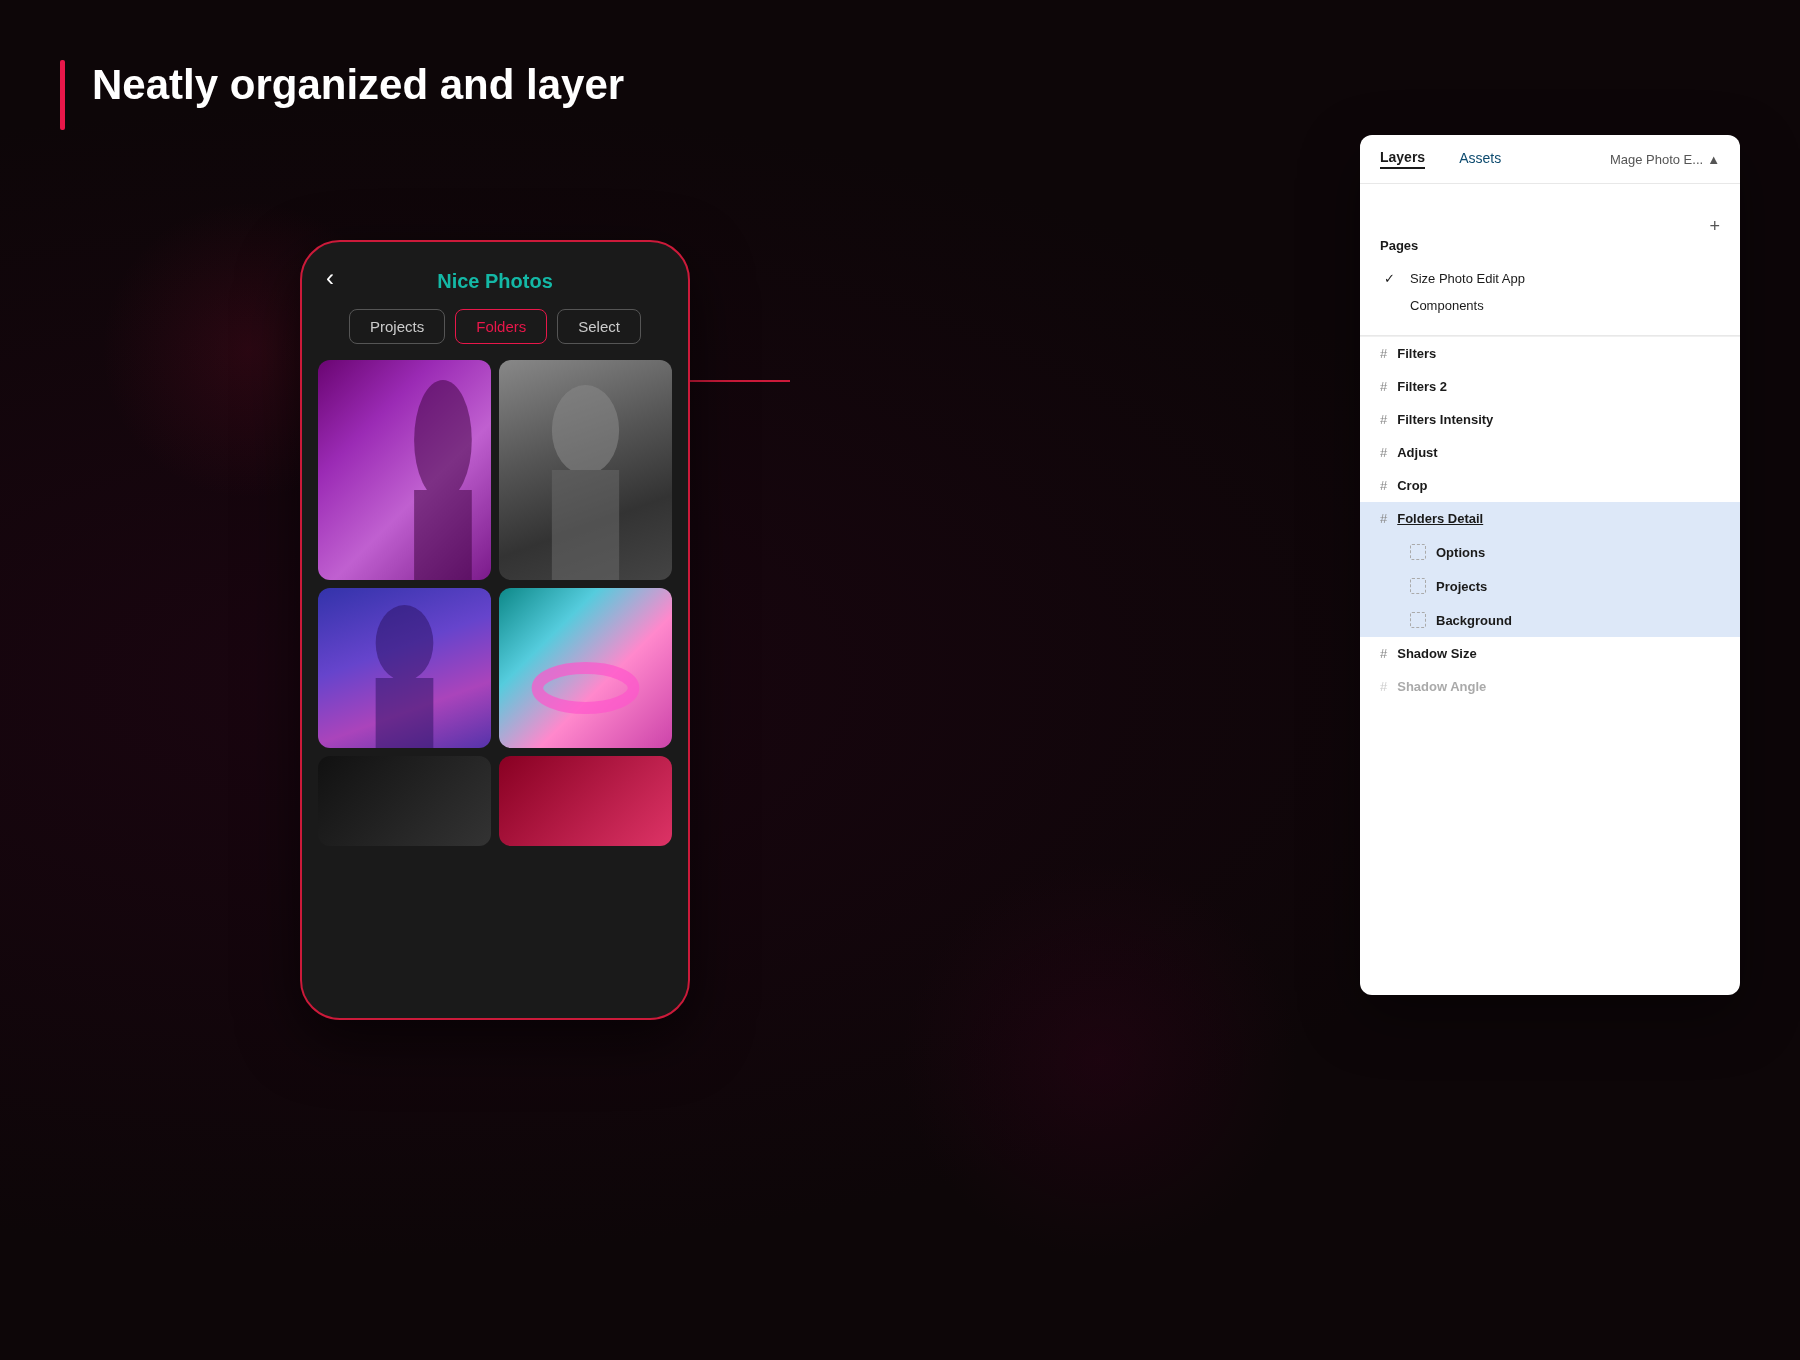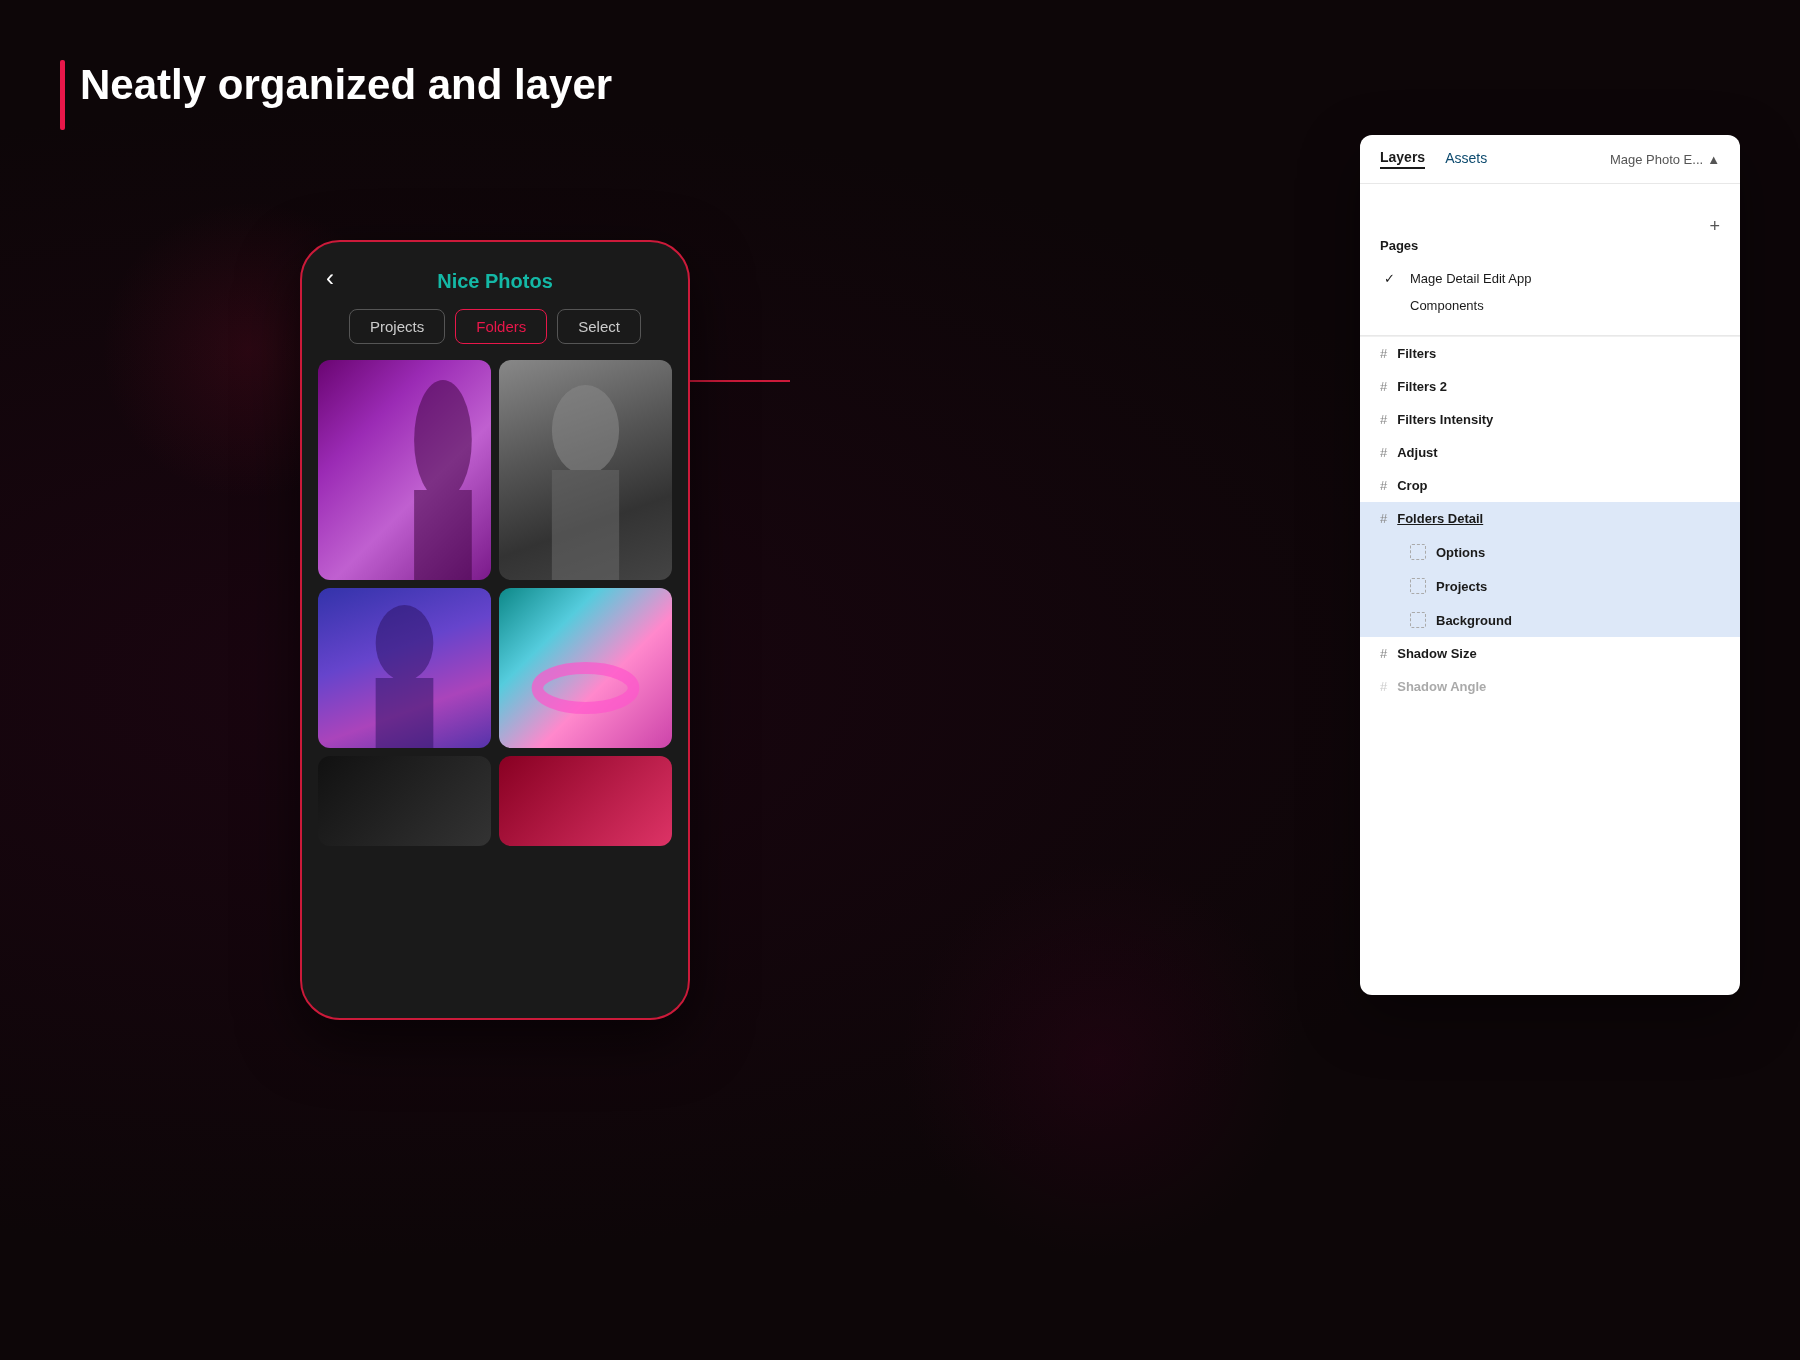--- a/index.html
+++ b/index.html
@@ -31,21 +31,21 @@
       position: absolute;
       left: 0;
       top: 0;
       width: 5px;
       height: 70px;
       background: #e8174a;
       border-radius: 2px;
     }
 
     .headline {
-      padding-left: 20px;
+      padding-left: 32px;
       font-size: 42px;
       font-weight: 800;
       color: #ffffff;
       line-height: 1.2;
       margin-bottom: 16px;
     }
 
     .subheadline {
       padding-left: 20px;
       font-size: 24px;
@@ -192,21 +192,21 @@
       box-shadow: 0 20px 60px rgba(0,0,0,0.4);
       overflow: hidden;
       z-index: 25;
     }
 
     .figma-tabs {
       display: flex;
       align-items: center;
       padding: 14px 20px;
       border-bottom: 1px solid #e8e8e8;
-      gap: 20px;
+      gap: 34px;
     }
 
     .figma-tab {
       font-size: 14px;
       font-weight: 600;
       color: #333;
       cursor: pointer;
       padding-bottom: 2px;
     }
 
@@ -443,21 +443,21 @@
     </div>
   </div>
 
   <div class="figma-pages-section">
     <div class="figma-pages-header">
       <span class="figma-pages-title">Pages</span>
       <span class="figma-pages-add">+</span>
     </div>
     <div class="figma-page-item">
       <span class="check">✓</span>
-      <span>Mage Detail Edit App</span>
+      <span>Size Photo Edit App</span>
     </div>
     <div class="figma-page-item">
       <span class="no-check"></span>
       <span>Components</span>
     </div>
   </div>
 
   <div class="figma-layers-list">
 
     <div class="layer-item" style="border-top:1px solid #f0f0f0;">

